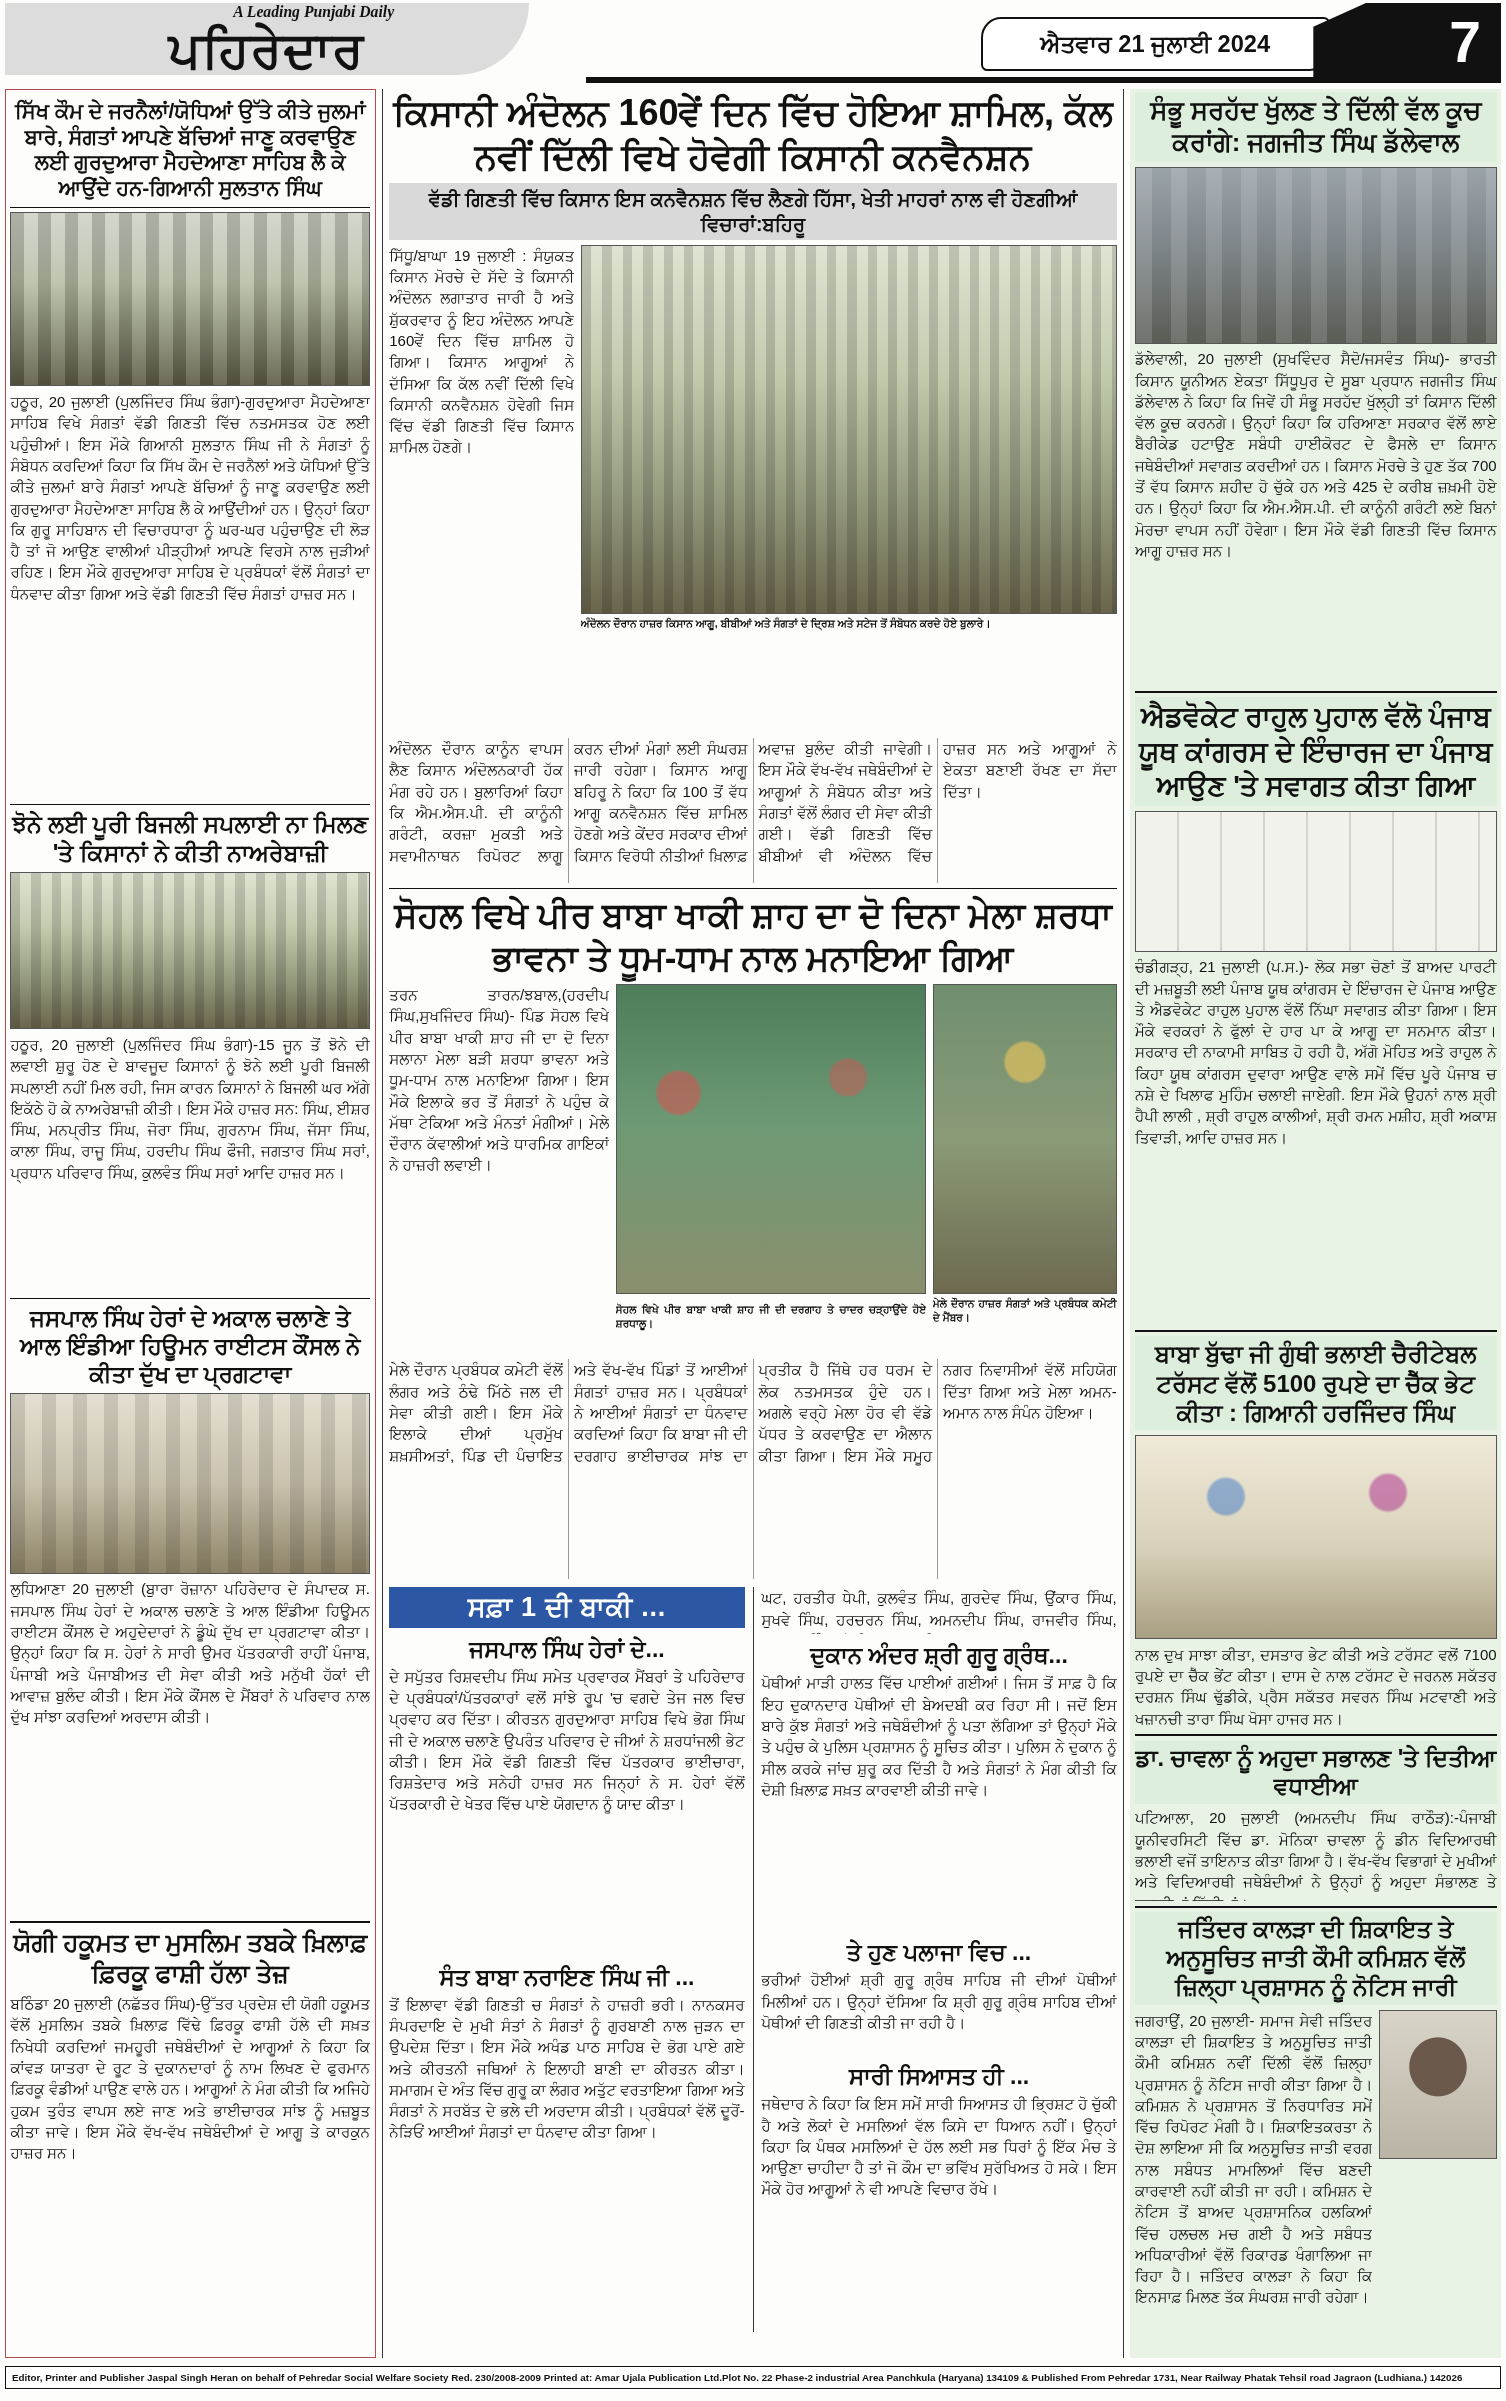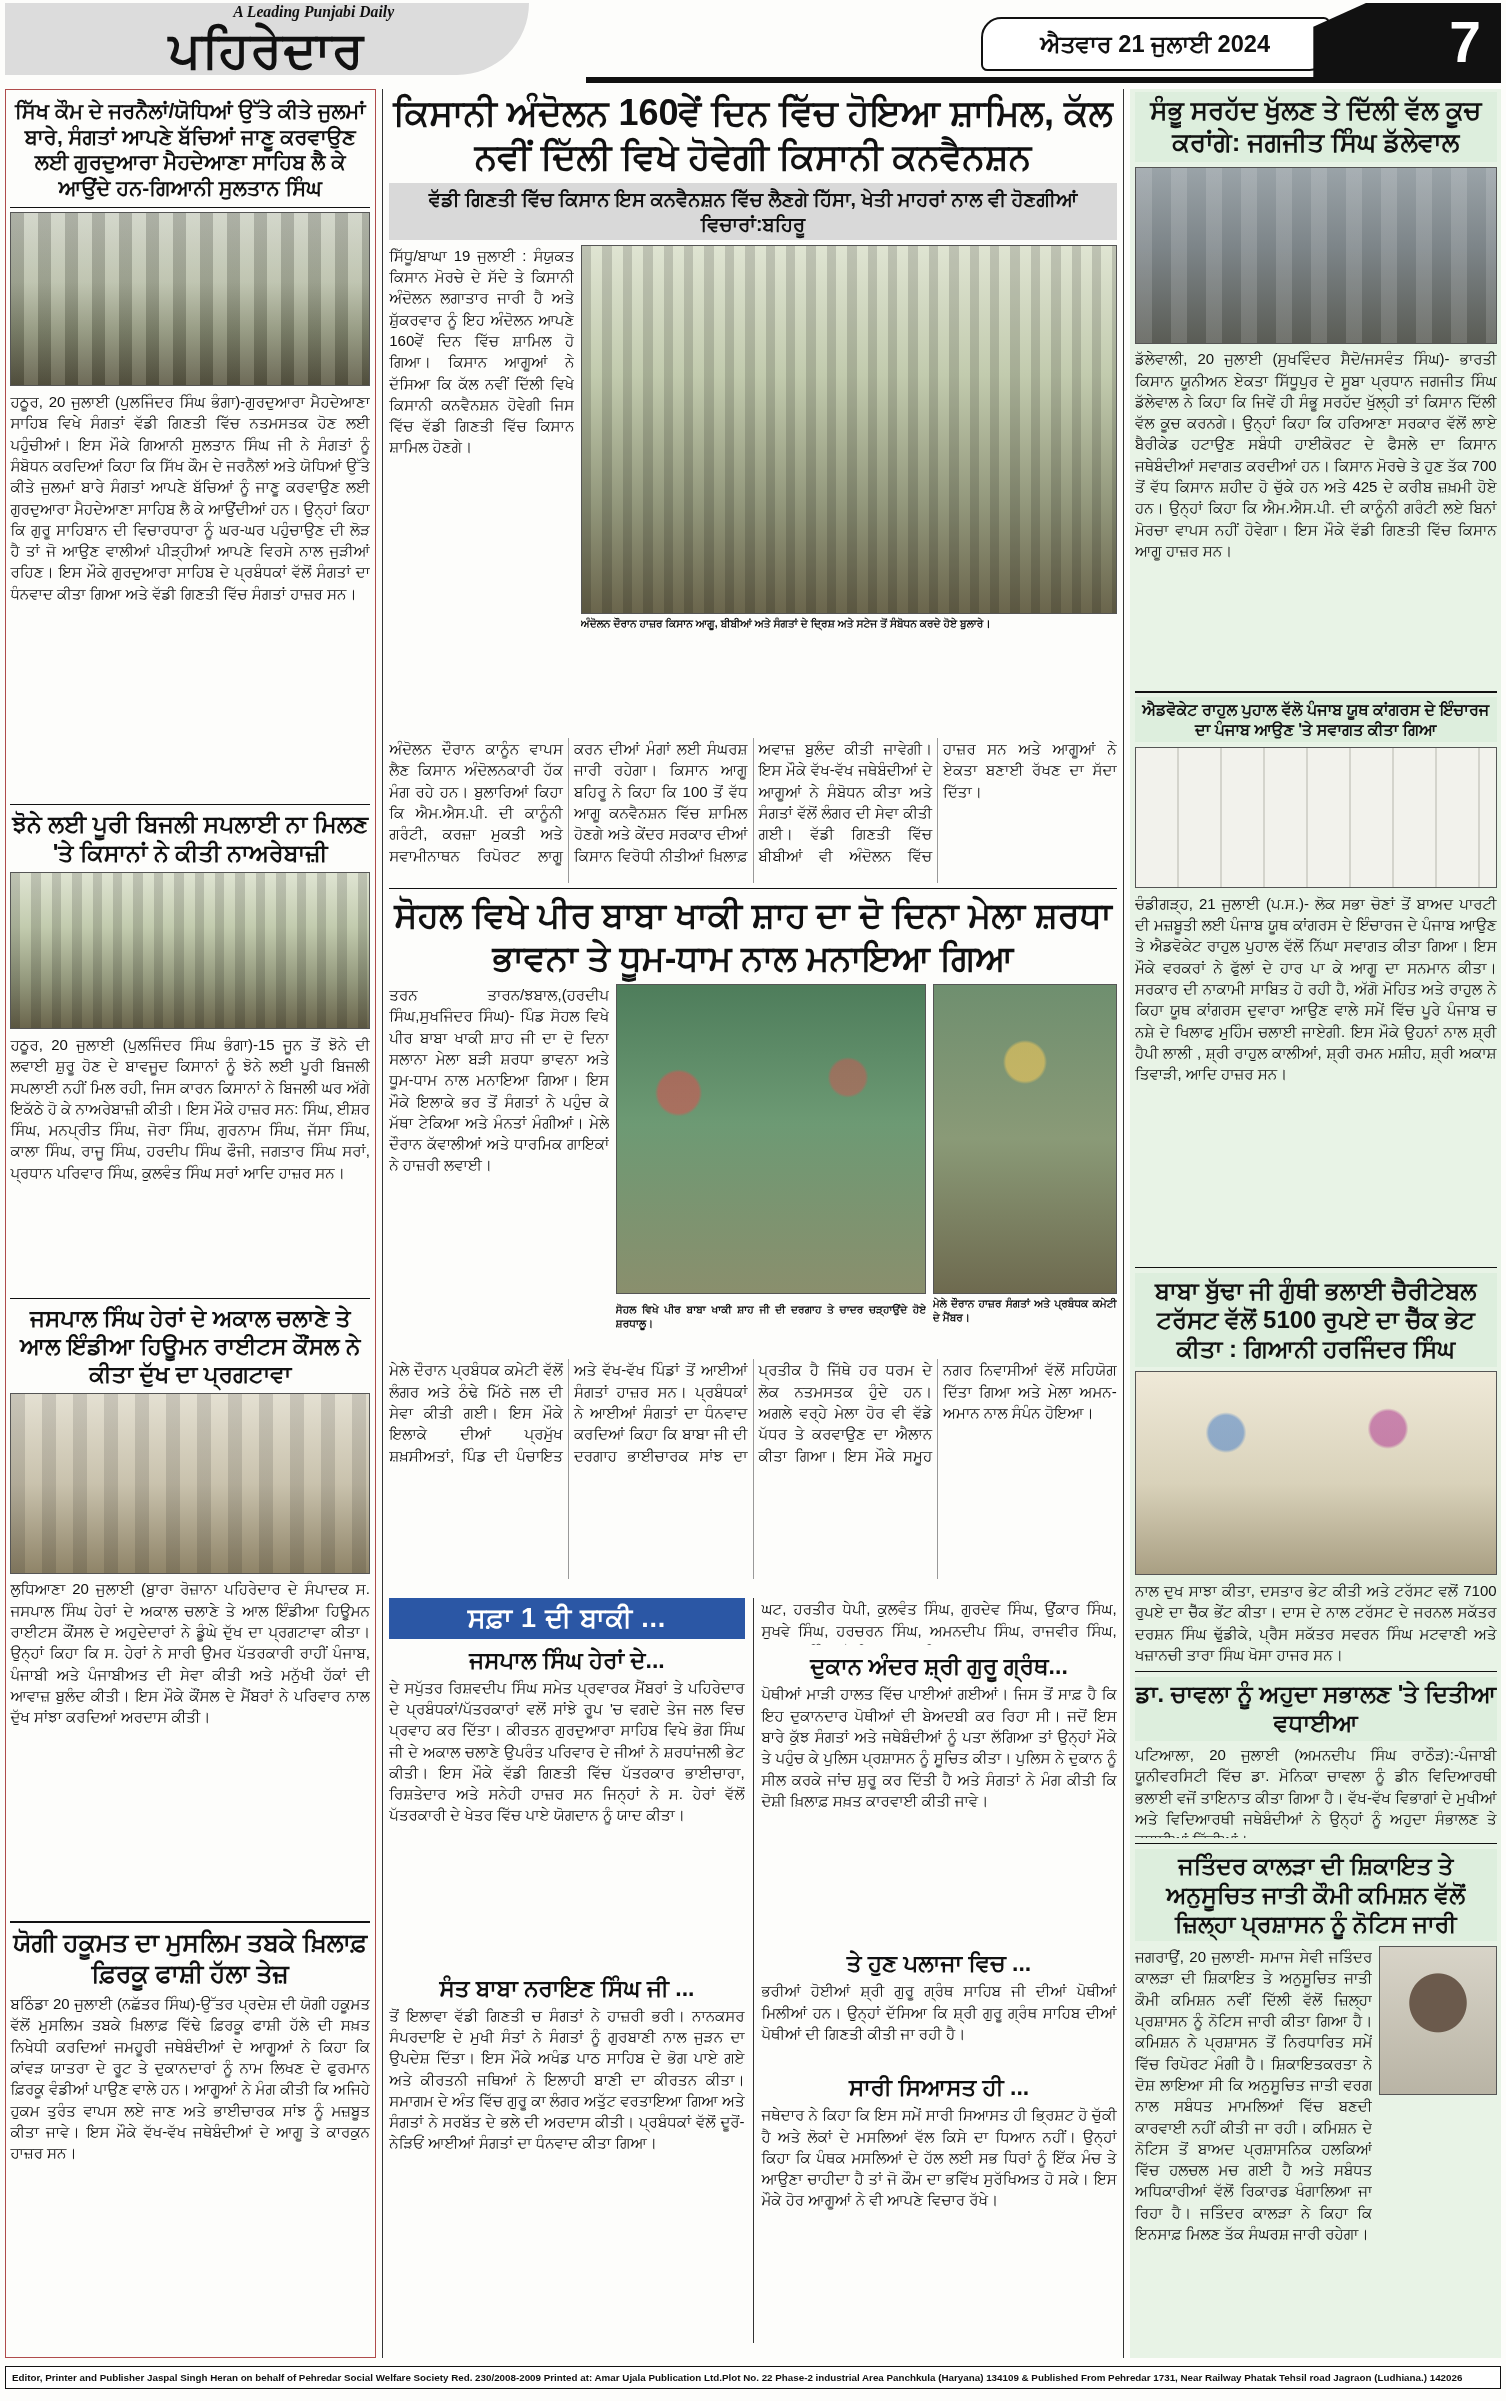--- a/index.html
+++ b/index.html
@@ -83,21 +83,21 @@
     float:right;width:118px;height:149px;margin:0 0 4.7px 6.3px;}
   
   .lead-row{display:flex;gap:6.3px;margin-top:4.7px;}
   .lead-side{flex:0 0 185px;}
   .lead-mid{flex:1 1 auto;}
   .cols4{column-count:4;column-gap:11px;column-rule:0.8px solid #999;margin-top:6.3px;}
   .banner{
     background:#2b57a5;color:#fff;text-align:center;font-weight:bold;
     font-size:27px;padding:4.7px 0;letter-spacing:0.8px;
   }
-  .cont-wrap{display:flex;gap:7.9px;margin-top:19px;}
+  .cont-wrap{display:flex;gap:7.9px;margin-top:8px;}
   .cont-half{flex:1 1 0;min-width:0;}
   .cont-half.first{border-right:0.8px solid #333;padding-right:7.9px;}
   .cont-head{font-weight:bold;font-size:23px;text-align:center;margin:7.9px 0 3.1px;}
   .grey-sub{background:#d9d9d9;font-weight:bold;text-align:center;font-size:19.6px;padding:3.9px 3.1px;margin-top:4.7px;line-height:1.25;}
   .green-head{background:#ddeedd;}
   .ftr{
     margin-top:8px;border:1.6px solid #111;background:#fff;
     font-size:9.8px;padding:4.7px 6.3px;white-space:nowrap;overflow:hidden;font-weight:bold;
   }
 </style>
@@ -189,21 +189,21 @@
         </div>
       </div>
     </div>
 
     <div class="col col-right">
       <div class="hl green-head" style="font-size:26px;padding:3.1px 0">ਸੰਭੂ ਸਰਹੱਦ ਖੁੱਲਣ ਤੇ ਦਿੱਲੀ ਵੱਲ ਕੂਚ ਕਰਾਂਗੇ: ਜਗਜੀਤ ਸਿੰਘ ਡੱਲੇਵਾਲ</div>
       <div class="photo ph-stage" style="height:177px;margin:4.7px 0"></div>
       <div class="body-txt" style="height:338px">ਡੱਲੇਵਾਲੀ, 20 ਜੁਲਾਈ (ਸੁਖਵਿੰਦਰ ਸੈਦੋ/ਜਸਵੰਤ ਸਿੰਘ)- ਭਾਰਤੀ ਕਿਸਾਨ ਯੂਨੀਅਨ ਏਕਤਾ ਸਿੱਧੂਪੁਰ ਦੇ ਸੂਬਾ ਪ੍ਰਧਾਨ ਜਗਜੀਤ ਸਿੰਘ ਡੱਲੇਵਾਲ ਨੇ ਕਿਹਾ ਕਿ ਜਿਵੇਂ ਹੀ ਸੰਭੂ ਸਰਹੱਦ ਖੁੱਲ੍ਹੀ ਤਾਂ ਕਿਸਾਨ ਦਿੱਲੀ ਵੱਲ ਕੂਚ ਕਰਨਗੇ। ਉਨ੍ਹਾਂ ਕਿਹਾ ਕਿ ਹਰਿਆਣਾ ਸਰਕਾਰ ਵੱਲੋਂ ਲਾਏ ਬੈਰੀਕੇਡ ਹਟਾਉਣ ਸਬੰਧੀ ਹਾਈਕੋਰਟ ਦੇ ਫੈਸਲੇ ਦਾ ਕਿਸਾਨ ਜਥੇਬੰਦੀਆਂ ਸਵਾਗਤ ਕਰਦੀਆਂ ਹਨ। ਕਿਸਾਨ ਮੋਰਚੇ ਤੇ ਹੁਣ ਤੱਕ 700 ਤੋਂ ਵੱਧ ਕਿਸਾਨ ਸ਼ਹੀਦ ਹੋ ਚੁੱਕੇ ਹਨ ਅਤੇ 425 ਦੇ ਕਰੀਬ ਜ਼ਖ਼ਮੀ ਹੋਏ ਹਨ। ਉਨ੍ਹਾਂ ਕਿਹਾ ਕਿ ਐਮ.ਐਸ.ਪੀ. ਦੀ ਕਾਨੂੰਨੀ ਗਰੰਟੀ ਲਏ ਬਿਨਾਂ ਮੋਰਚਾ ਵਾਪਸ ਨਹੀਂ ਹੋਵੇਗਾ। ਇਸ ਮੌਕੇ ਵੱਡੀ ਗਿਣਤੀ ਵਿੱਚ ਕਿਸਾਨ ਆਗੂ ਹਾਜ਼ਰ ਸਨ।</div>
 
       <div class="rule"></div>
-      <div class="hl green-head" style="font-size:16px;padding:3.1px 0">ਐਡਵੋਕੇਟ ਰਾਹੁਲ ਪੁਹਾਲ ਵੱਲੋ ਪੰਜਾਬ ਯੂਥ ਕਾਂਗਰਸ ਦੇ ਇੰਚਾਰਜ ਦਾ ਪੰਜਾਬ ਆਉਣ 'ਤੇ ਸਵਾਗਤ ਕੀਤਾ ਗਿਆ</div>
+      <div class="hl green-head" style="font-size:28px;padding:3.1px 0">ਐਡਵੋਕੇਟ ਰਾਹੁਲ ਪੁਹਾਲ ਵੱਲੋ ਪੰਜਾਬ ਯੂਥ ਕਾਂਗਰਸ ਦੇ ਇੰਚਾਰਜ ਦਾ ਪੰਜਾਬ ਆਉਣ 'ਤੇ ਸਵਾਗਤ ਕੀਤਾ ਗਿਆ</div>
       <div class="photo ph-posters" style="height:141px;margin:4.7px 0"></div>
       <div class="body-txt" style="height:369px">ਚੰਡੀਗੜ੍ਹ, 21 ਜੁਲਾਈ (ਪ.ਸ.)- ਲੋਕ ਸਭਾ ਚੋਣਾਂ ਤੋਂ ਬਾਅਦ ਪਾਰਟੀ ਦੀ ਮਜ਼ਬੂਤੀ ਲਈ ਪੰਜਾਬ ਯੂਥ ਕਾਂਗਰਸ ਦੇ ਇੰਚਾਰਜ ਦੇ ਪੰਜਾਬ ਆਉਣ ਤੇ ਐਡਵੋਕੇਟ ਰਾਹੁਲ ਪੁਹਾਲ ਵੱਲੋਂ ਨਿੱਘਾ ਸਵਾਗਤ ਕੀਤਾ ਗਿਆ। ਇਸ ਮੌਕੇ ਵਰਕਰਾਂ ਨੇ ਫੁੱਲਾਂ ਦੇ ਹਾਰ ਪਾ ਕੇ ਆਗੂ ਦਾ ਸਨਮਾਨ ਕੀਤਾ। ਸਰਕਾਰ ਦੀ ਨਾਕਾਮੀ ਸਾਬਿਤ ਹੋ ਰਹੀ ਹੈ, ਅੱਗੋ ਮੋਹਿਤ ਅਤੇ ਰਾਹੁਲ ਨੇ ਕਿਹਾ ਯੂਥ ਕਾਂਗਰਸ ਦੁਵਾਰਾ ਆਉਣ ਵਾਲੇ ਸਮੇਂ ਵਿੱਚ ਪੂਰੇ ਪੰਜਾਬ ਚ ਨਸ਼ੇ ਦੇ ਖਿਲਾਫ ਮੁਹਿੰਮ ਚਲਾਈ ਜਾਏਗੀ. ਇਸ ਮੌਕੇ ਉਹਨਾਂ ਨਾਲ ਸ਼੍ਰੀ ਹੈਪੀ ਲਾਲੀ , ਸ਼੍ਰੀ ਰਾਹੁਲ ਕਾਲੀਆਂ, ਸ਼੍ਰੀ ਰਮਨ ਮਸ਼ੀਹ, ਸ਼੍ਰੀ ਅਕਾਸ਼ ਤਿਵਾੜੀ, ਆਦਿ ਹਾਜ਼ਰ ਸਨ।</div>
 
       <div class="rule"></div>
       <div class="hl green-head" style="font-size:24px;padding:3.1px 0">ਬਾਬਾ ਬੁੱਢਾ ਜੀ ਗੁੰਥੀ ਭਲਾਈ ਚੈਰੀਟੇਬਲ ਟਰੱਸਟ ਵੱਲੋਂ 5100 ਰੁਪਏ ਦਾ ਚੈੱਕ ਭੇਟ ਕੀਤਾ : ਗਿਆਨੀ ਹਰਜਿੰਦਰ ਸਿੰਘ</div>
       <div class="photo ph-cheque" style="height:204px;margin:4.7px 0"></div>
       <div class="body-txt" style="height:86px">ਨਾਲ ਦੁਖ ਸਾਝਾ ਕੀਤਾ, ਦਸਤਾਰ ਭੇਟ ਕੀਤੀ ਅਤੇ ਟਰੱਸਟ ਵਲੋਂ 7100 ਰੁਪਏ ਦਾ ਚੈੱਕ ਭੇਂਟ ਕੀਤਾ। ਦਾਸ ਦੇ ਨਾਲ ਟਰੱਸਟ ਦੇ ਜਰਨਲ ਸਕੱਤਰ ਦਰਸ਼ਨ ਸਿੰਘ ਢੁੱਡੀਕੇ, ਪ੍ਰੈਸ ਸਕੱਤਰ ਸਵਰਨ ਸਿੰਘ ਮਟਵਾਣੀ ਅਤੇ ਖਜ਼ਾਨਚੀ ਤਾਰਾ ਸਿੰਘ ਖੋਸਾ ਹਾਜਰ ਸਨ।</div>
 
       <div class="rule"></div>
       <div class="hl green-head" style="font-size:23.6px;padding:3.1px 0">ਡਾ. ਚਾਵਲਾ ਨੂੰ ਅਹੁਦਾ ਸਭਾਲਣ 'ਤੇ ਦਿਤੀਆ ਵਧਾਈਆ</div>

